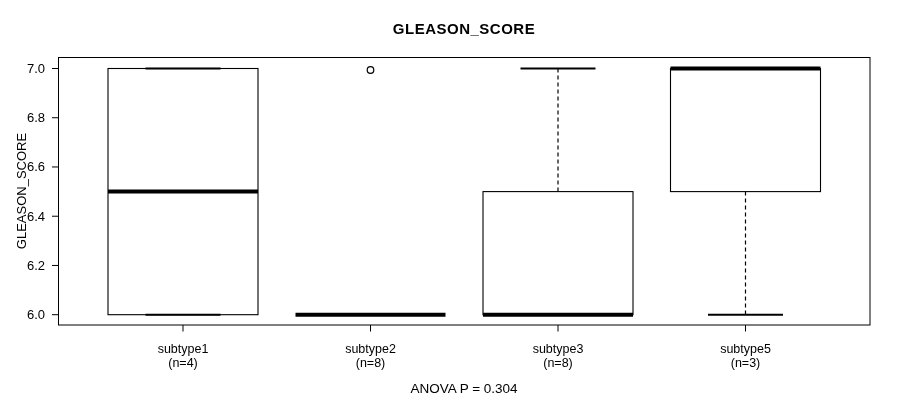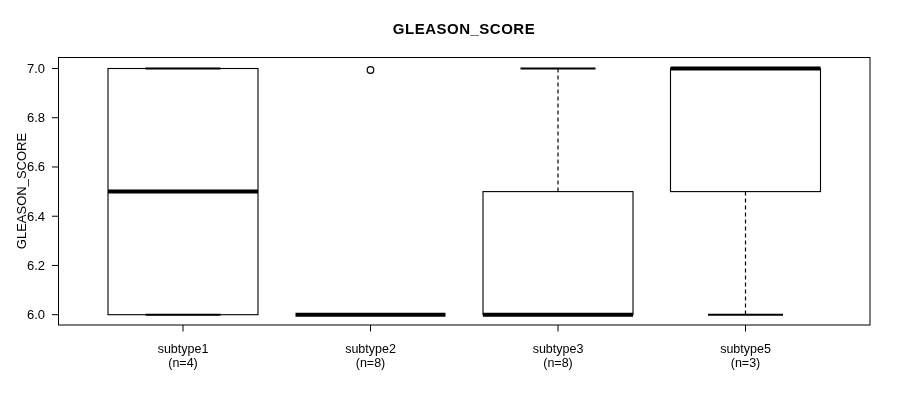--- a/index.html
+++ b/index.html
@@ -90,13 +90,14 @@
       <line x1="520.5" y1="314.7" x2="595.5" y2="314.7" stroke="#000000" stroke-width="2"></line>
       <line x1="483" y1="314.7" x2="633" y2="314.7" stroke="#000000" stroke-width="4"></line>
       <line x1="745.5" y1="191.6" x2="745.5" y2="314.7" stroke="#000000" stroke-width="1.2" stroke-dasharray="4,3"></line>
       <rect x="670.5" y="68.5" width="150" height="123.1" fill="#ffffff" stroke="#000000" stroke-width="1.1"></rect>
       <line x1="708" y1="68.5" x2="783" y2="68.5" stroke="#000000" stroke-width="2"></line>
       <line x1="708" y1="314.7" x2="783" y2="314.7" stroke="#000000" stroke-width="2"></line>
       <line x1="670.5" y1="68.5" x2="820.5" y2="68.5" stroke="#000000" stroke-width="4"></line>
     </svg>
   <div class="chart-title">GLEASON_SCORE</div>
   <div class="y-axis-title">GLEASON_SCORE</div>
+  <div class="anova-note">ANOVA P = 0.304</div>
 </div>
 
 </body></html>

